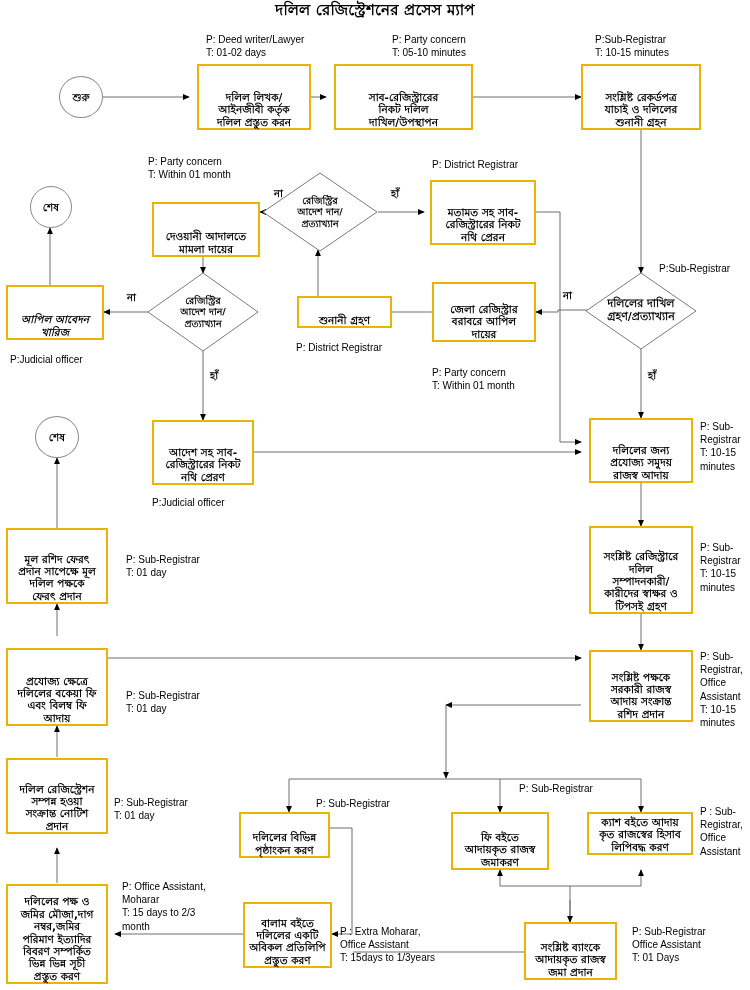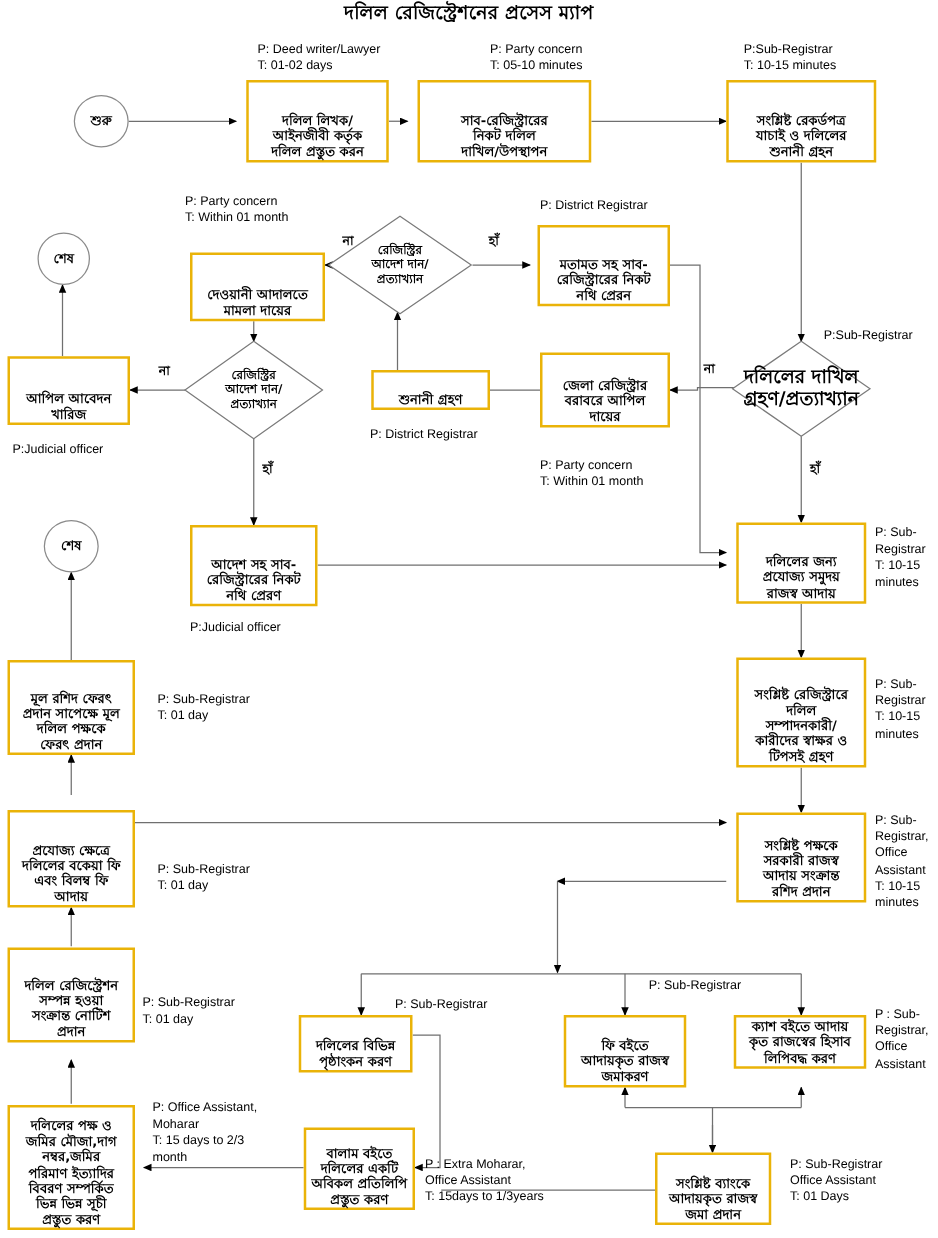--- a/index.html
+++ b/index.html
@@ -158,21 +158,21 @@
     <span style="white-space:pre-line">মতামত সহ সাব-
 রেজিস্ট্রারের নিকট
 নথি প্রেরন</span>
   </div>
 
   <div class="node box bn" style="left:152px;top:190px;width:108px;height:55px;margin-top:12px;">
     <span style="white-space:pre-line">দেওয়ানী আদালতে
 মামলা দায়ের</span>
   </div>
 
-  <div class="node box bn" style="left:6px;top:285px;width:98px;height:55px;">
+  <div class="node box bn" style="left:6px;top:285px;width:98px;height:55px;font-style:italic;">
     <span style="white-space:pre-line">আপিল আবেদন
 খারিজ</span>
   </div>
 
   <div class="node box bn" style="left:152px;top:420px;width:102px;height:65px;">
     <span style="white-space:pre-line">আদেশ সহ সাব-
 রেজিস্ট্রারের নিকট
 নথি প্রেরণ</span>
   </div>
 
@@ -255,21 +255,21 @@
   <div class="node box bn" style="left:524px;top:922px;width:93px;height:58px;">
     <span style="white-space:pre-line">সংশ্লিষ্ট ব্যাংকে
 আদায়কৃত রাজস্ব
 জমা প্রদান</span>
   </div>
 
   <div class="dia" style="left:585px;top:272px;width:112px;height:78px;">
     <svg class="shape" viewBox="0 0 112 78">
       <polygon points="56,1 111,39 56,77 1,39" fill="#fff" stroke="#7b7b7b" stroke-width="1"></polygon>
     </svg>
-    <div class="txt bn" style="font-size:15px;">
+    <div class="txt bn" style="font-size:11px;">
       <span style="white-space:pre-line">দলিলের দাখিল
 গ্রহণ/প্রত্যাখ্যান</span>
     </div>
   </div>
 
   <div class="dia" style="left:262px;top:172px;width:116px;height:80px;">
     <svg class="shape" viewBox="0 0 116 80">
       <polygon points="58,1 115,40 58,79 1,40" fill="#fff" stroke="#7b7b7b" stroke-width="1"></polygon>
     </svg>
     <div class="txt bn" style="font-size:9.5px;">

